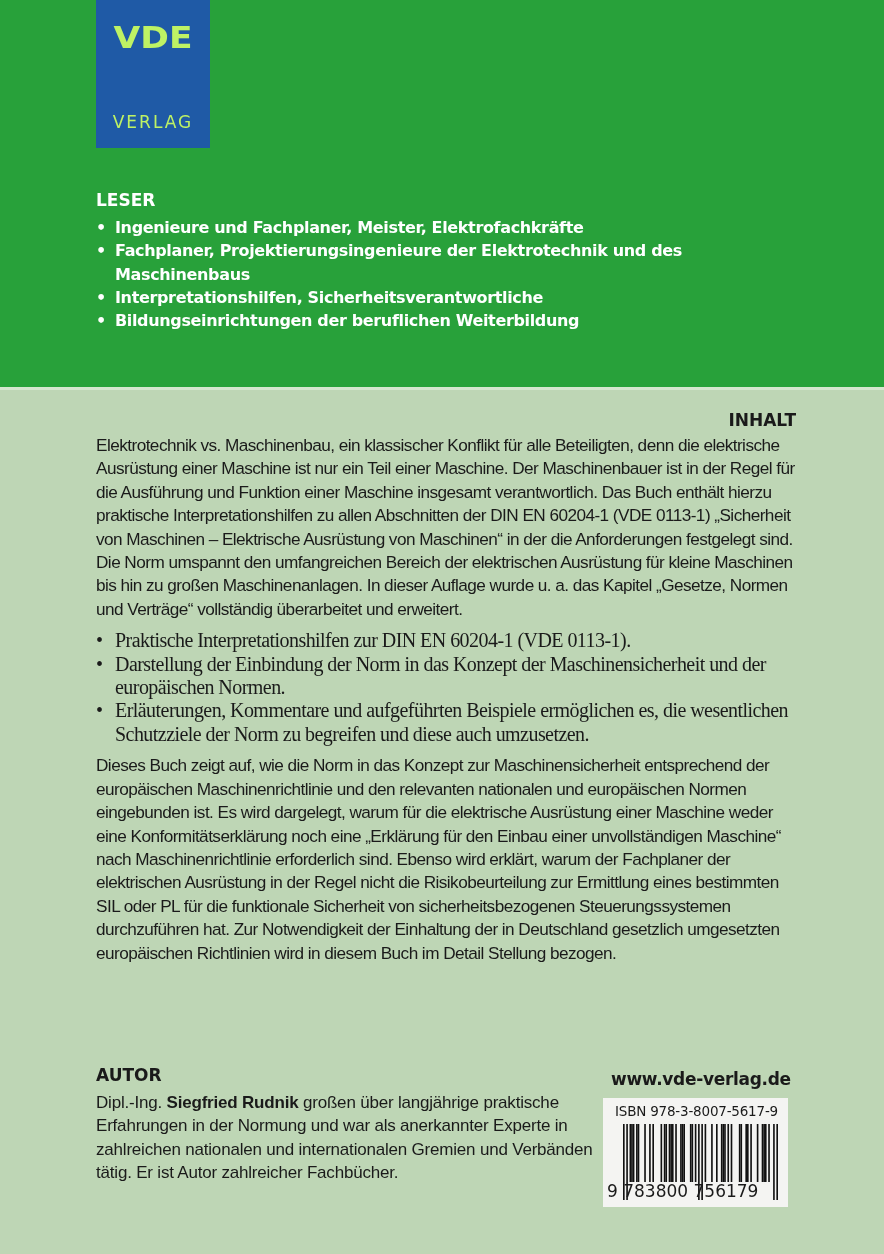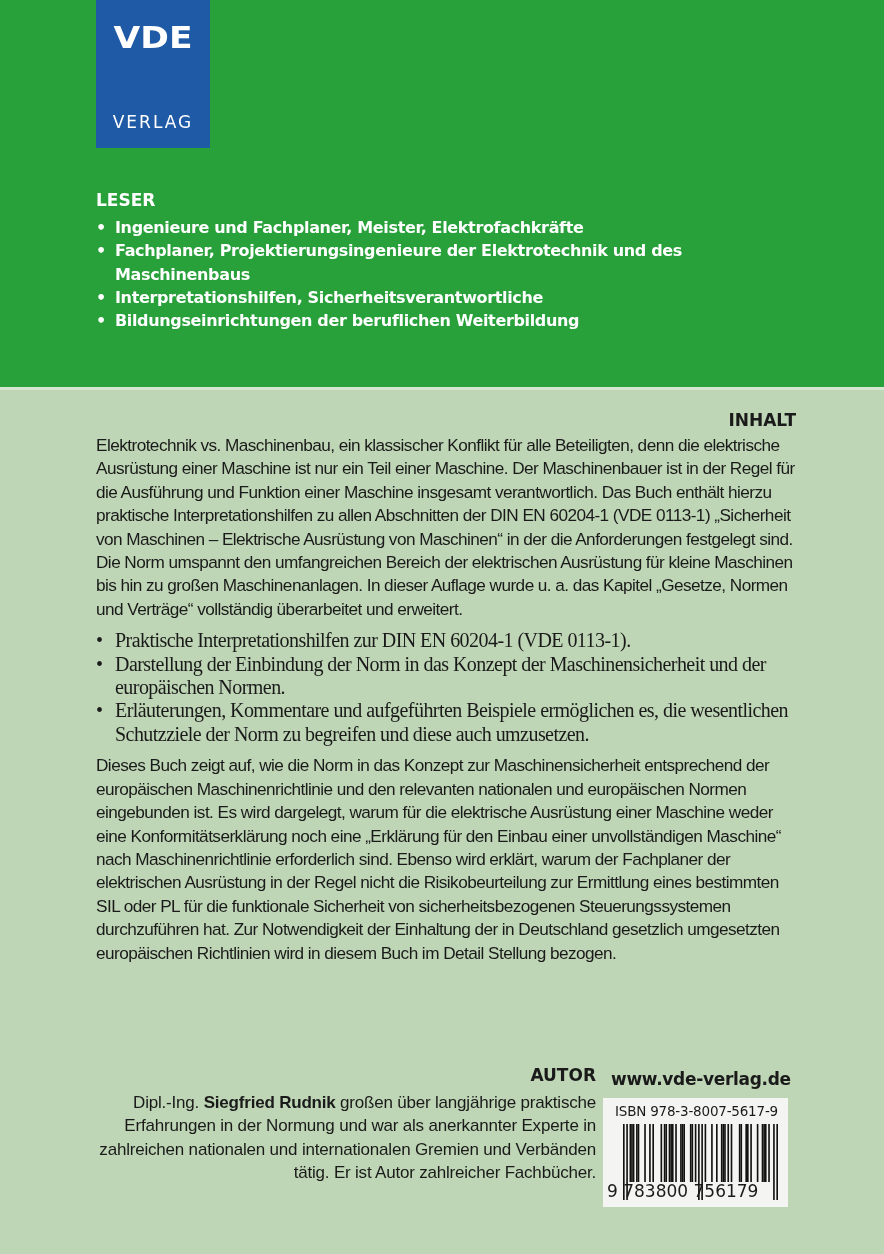--- a/index.html
+++ b/index.html
@@ -14,21 +14,21 @@
     position: absolute; left: 0; top: 0; width: 884px; height: 387px;
     background: #28a13a;
   }
   .band-edge {
     position: absolute; left: 0; top: 387px; width: 884px; height: 3px;
     background: #d6e6cf;
   }
   .logo {
     position: absolute; left: 96px; top: 0; width: 114px; height: 148px;
     background: #1f5aa6;
-    color: #ffffff;
+    color: #bef264;
     text-align: center;
   }
   .logo .vde {
     position: absolute; left: 0; right: 0; top: 20px;
     font-family: "DejaVu Sans", sans-serif; font-weight: bold;
     font-size: 30px; letter-spacing: 0px; transform: scaleX(1.15);
   }
   .logo .verlag {
     position: absolute; left: 0; right: 0; top: 112px;
     font-family: "DejaVu Sans", sans-serif;
@@ -62,21 +62,21 @@
     transform-origin: left top;
   }
   .inhalt ul { list-style: none; margin: 8px 0 8px 0; padding: 0; }
   .inhalt li {
     position: relative; padding-left: 19px;
     font-size: 20px; line-height: 23.4px; letter-spacing: -0.55px;
     font-family: Liberation Serif, serif;
   }
   .p2 { margin-top: 0; }
   .autor {
-    position: absolute; left: 96px; top: 1065px; width: 500px; text-align: right;
+    position: absolute; left: 96px; top: 1065px; width: 500px;
   }
   .autor .body-text { font-size: 17px; line-height: 23.4px; letter-spacing: -0.2px; }
   .url {
     position: absolute; left: 611px; top: 1069px;
     font-weight: bold; font-size: 17px;
     font-family: "DejaVu Sans", sans-serif; letter-spacing: -0.3px;
   }
   .barcode-box {
     position: absolute; left: 603px; top: 1098px; width: 185px; height: 109px;
     background: #f4f4f2;

